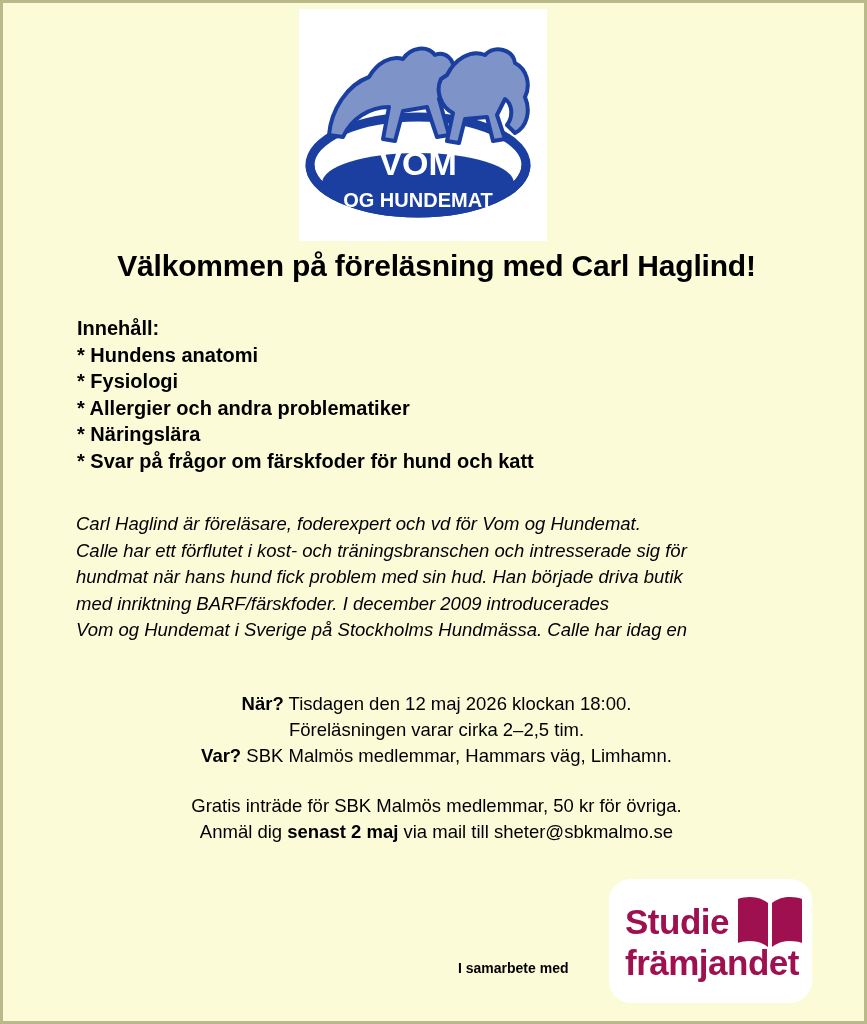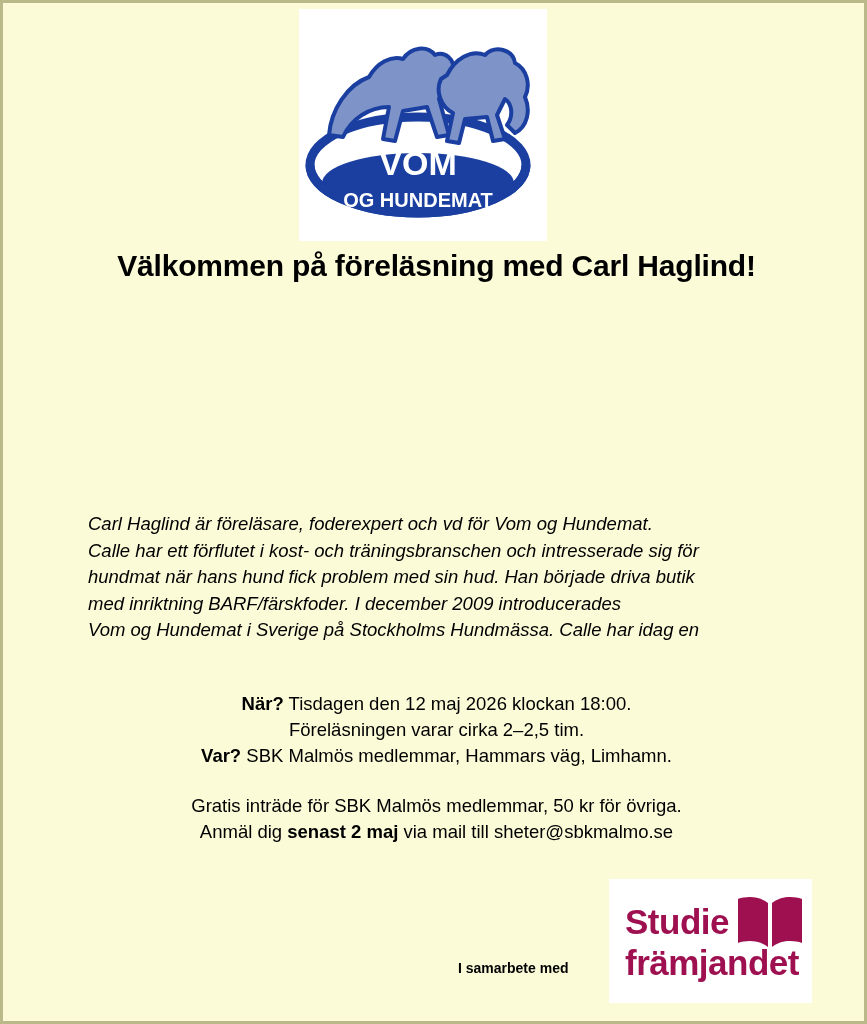--- a/index.html
+++ b/index.html
@@ -57,21 +57,21 @@
     font-size: 20px;
     font-weight: bold;
     line-height: 26.5px;
     color: #000000;
   }
   .content-block .ci { white-space: pre; }
 
   
   .bio {
     position: absolute;
-    left: 85px;
+    left: 73px;
     top: 508px;
     width: 700px;
     font-size: 18.5px;
     font-style: italic;
     line-height: 26.5px;
     color: #000000;
   }
   .bio div { white-space: pre; }
 
   
@@ -110,20 +110,21 @@
     color: #000000;
   }
   .partner-logo {
     position: absolute;
     left: 606px;
     top: 876px;
     width: 203px;
     height: 124px;
     background: #ffffff;
     overflow: hidden;
+    border-radius: 22px;
   }
   .sf-text {
     position: absolute;
     left: 16px;
     top: 22px;
     font-size: 35px;
     font-weight: bold;
     color: #9e1050;
     line-height: 41px;
     letter-spacing: -0.5px;
@@ -148,20 +149,28 @@
       </g>
 
       <path d="M11 150 A108 48 0 0 0 227 150" fill="none" stroke="#1a3fa0" stroke-width="9"></path>
       <text x="119" y="160" text-anchor="middle" font-family="Liberation Sans, sans-serif" font-size="34" font-weight="bold" fill="#ffffff">VOM</text>
       <text x="119" y="192" text-anchor="middle" font-family="Liberation Sans, sans-serif" font-size="20" font-weight="bold" fill="#ffffff">OG HUNDEMAT</text>
     </svg>
   </div>
 
   <div class="heading">Välkommen på föreläsning med Carl Haglind!</div>
 
+  <div class="content-block">
+    <div class="ci">Innehåll:</div>
+    <div class="ci">* Hundens anatomi</div>
+    <div class="ci">* Fysiologi</div>
+    <div class="ci">* Allergier och andra problematiker</div>
+    <div class="ci">* Näringslära</div>
+    <div class="ci">* Svar på frågor om färskfoder för hund och katt</div>
+  </div>
 
   <div class="bio">
     <div>Carl Haglind är föreläsare, foderexpert och vd för Vom og Hundemat.</div>
     <div>Calle har ett förflutet i kost- och träningsbranschen och intresserade sig för</div>
     <div>hundmat när hans hund fick problem med sin hud. Han började driva butik</div>
     <div>med inriktning BARF/färskfoder. I december 2009 introducerades</div>
     <div>Vom og Hundemat i Sverige på Stockholms Hundmässa. Calle har idag en</div>
   </div>
 
   <div class="when-where">

